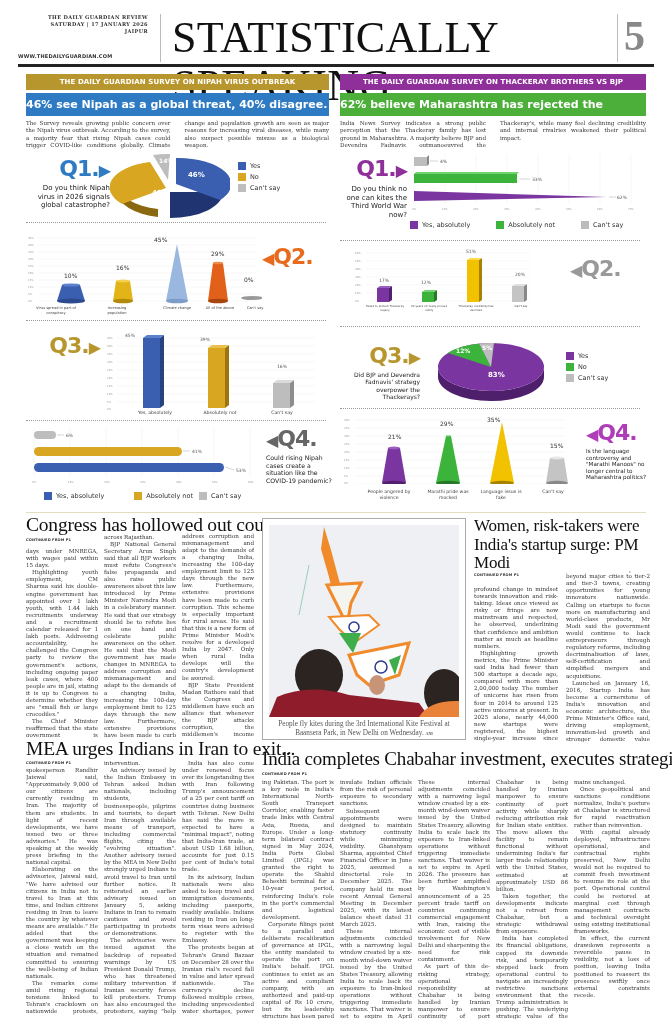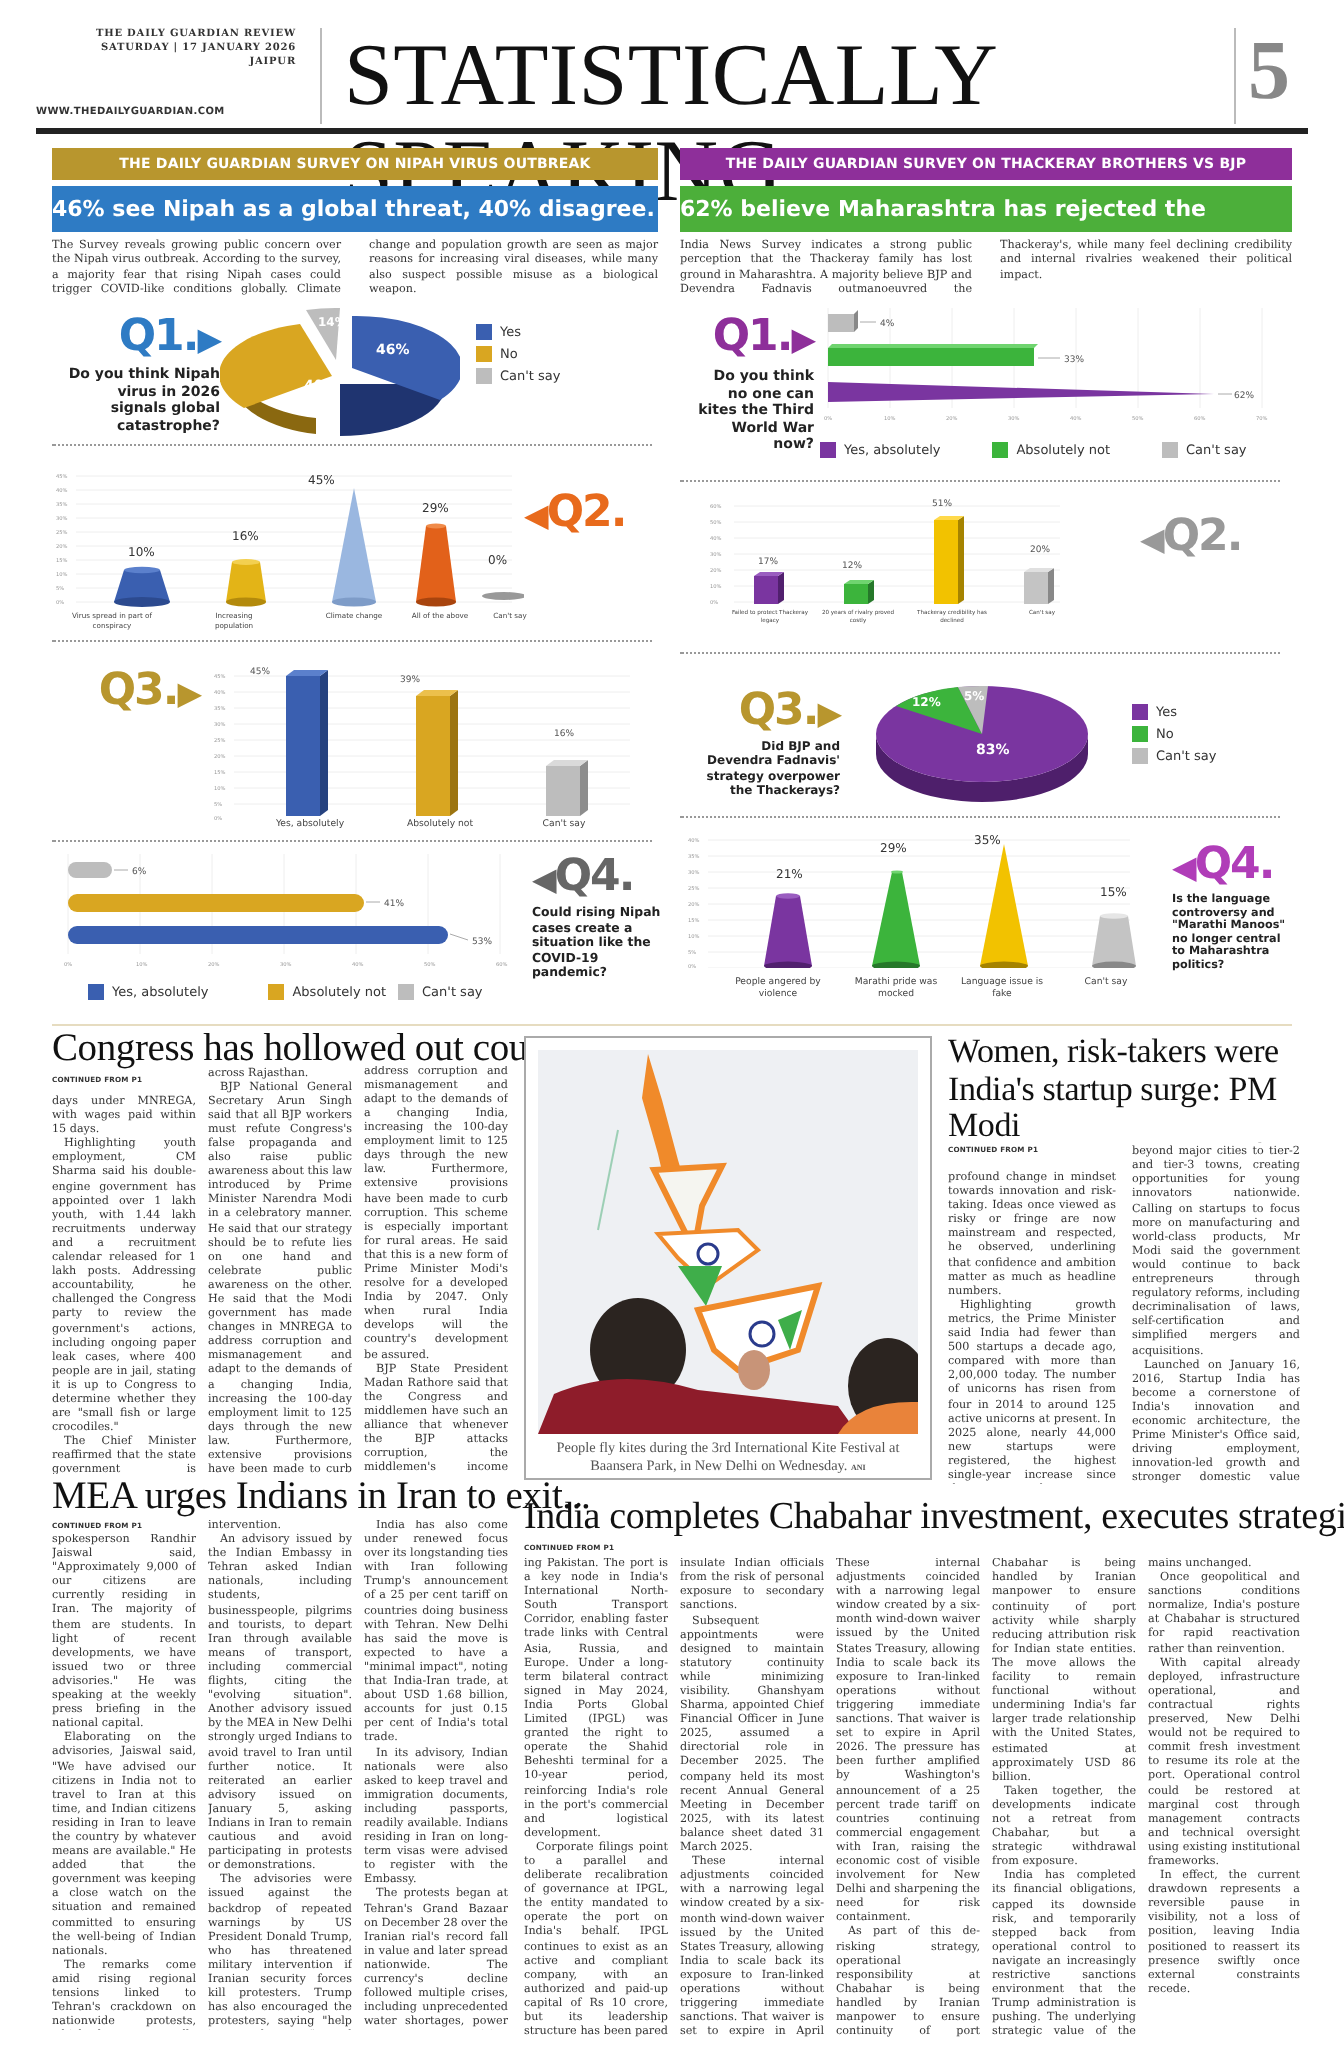--- a/index.html
+++ b/index.html
@@ -12,21 +12,21 @@
 .mast-vline{left:160px;top:14px;width:1px;height:48px;background:#bbb}
 .mast-title{left:172px;top:14px;font-family:"Liberation Serif",serif;font-size:44px;line-height:48px;letter-spacing:.2px;color:#111}
 .mast-vline2{left:617px;top:14px;width:1px;height:48px;background:#bbb}
 .mast-page{left:624px;top:12px;font-family:"Liberation Serif",serif;font-weight:bold;font-size:42px;color:#888}
 .mast-rule{left:18px;top:64px;width:636px;height:3px;background:#222}
 
 .band{height:16px;font-family:"DejaVu Sans",sans-serif;font-size:7px;font-weight:bold;color:#fff;text-align:center;line-height:16px;letter-spacing:.1px}
 .sub{height:23px;font-family:"DejaVu Sans",sans-serif;font-size:11px;font-weight:bold;color:#fff;text-align:left;line-height:23px}
 .intro{font-size:5.6px;line-height:7.4px;color:#333;column-count:2;column-gap:14px;text-align:justify}
 .qnum{font-family:"DejaVu Sans",sans-serif;font-weight:bold;font-size:22px;line-height:22px;letter-spacing:-1px}
-.qtxt{font-family:"DejaVu Sans",sans-serif;font-weight:bold;font-size:7px;line-height:8.5px;color:#222}
+.qtxt{font-family:"DejaVu Sans",sans-serif;font-weight:normal;font-size:7px;line-height:8.5px;color:#222}
 .dots{height:1px;border-top:1px dotted #999}
 .legend{font-family:"DejaVu Sans",sans-serif;font-size:6.5px;color:#333}
 .legend .sw{display:inline-block;width:8px;height:8px;vertical-align:middle;margin-right:4px}
 .lgrow{display:flex;align-items:flex-end;margin-bottom:3px}
 .cat{font-family:"DejaVu Sans",sans-serif;font-size:3.6px;color:#444;text-align:center;line-height:4.6px}
 .cat2{font-family:"DejaVu Sans",sans-serif;font-size:4.6px;color:#444;text-align:center;line-height:5.8px}
 
 .hl{font-family:"Liberation Serif",serif;color:#111;letter-spacing:-.2px}
 .cont{font-family:"DejaVu Sans",sans-serif;font-size:3.6px;font-weight:bold;color:#333;letter-spacing:.1px}
 .col{font-size:5.6px;line-height:7.1px;color:#333;text-align:justify;hyphens:auto}

